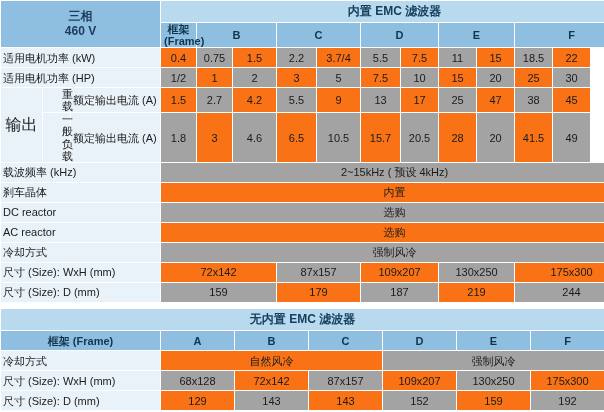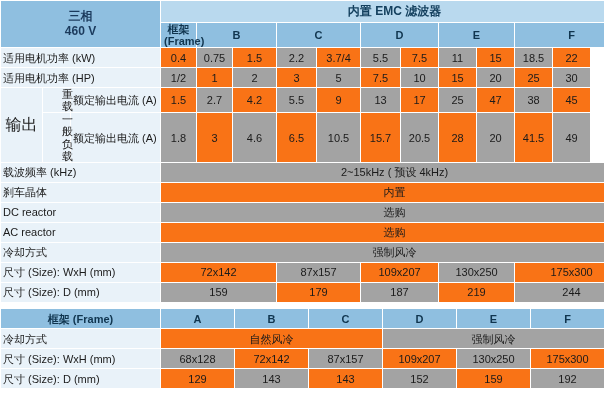--- a/index.html
+++ b/index.html
@@ -223,20 +223,23 @@
       <col style="width:160px">
       <col style="width:74px">
         <col style="width:74px">
         <col style="width:74px">
       <col style="width:74px">
         <col style="width:74px">
         <col style="width:74px">
     </colgroup>
 
     <tbody>
+        <tr>
+      <td class="title-band" colspan="7">无内置 EMC 滤波器</td>
+    </tr>
 
     <tr>
       <td class="hdr">框架 (Frame)</td>
       <td class="hdr">A</td>
       <td class="hdr">B</td>
       <td class="hdr">C</td>
       <td class="hdr">D</td>
       <td class="hdr">E</td>
       <td class="hdr">F</td>
     </tr>

